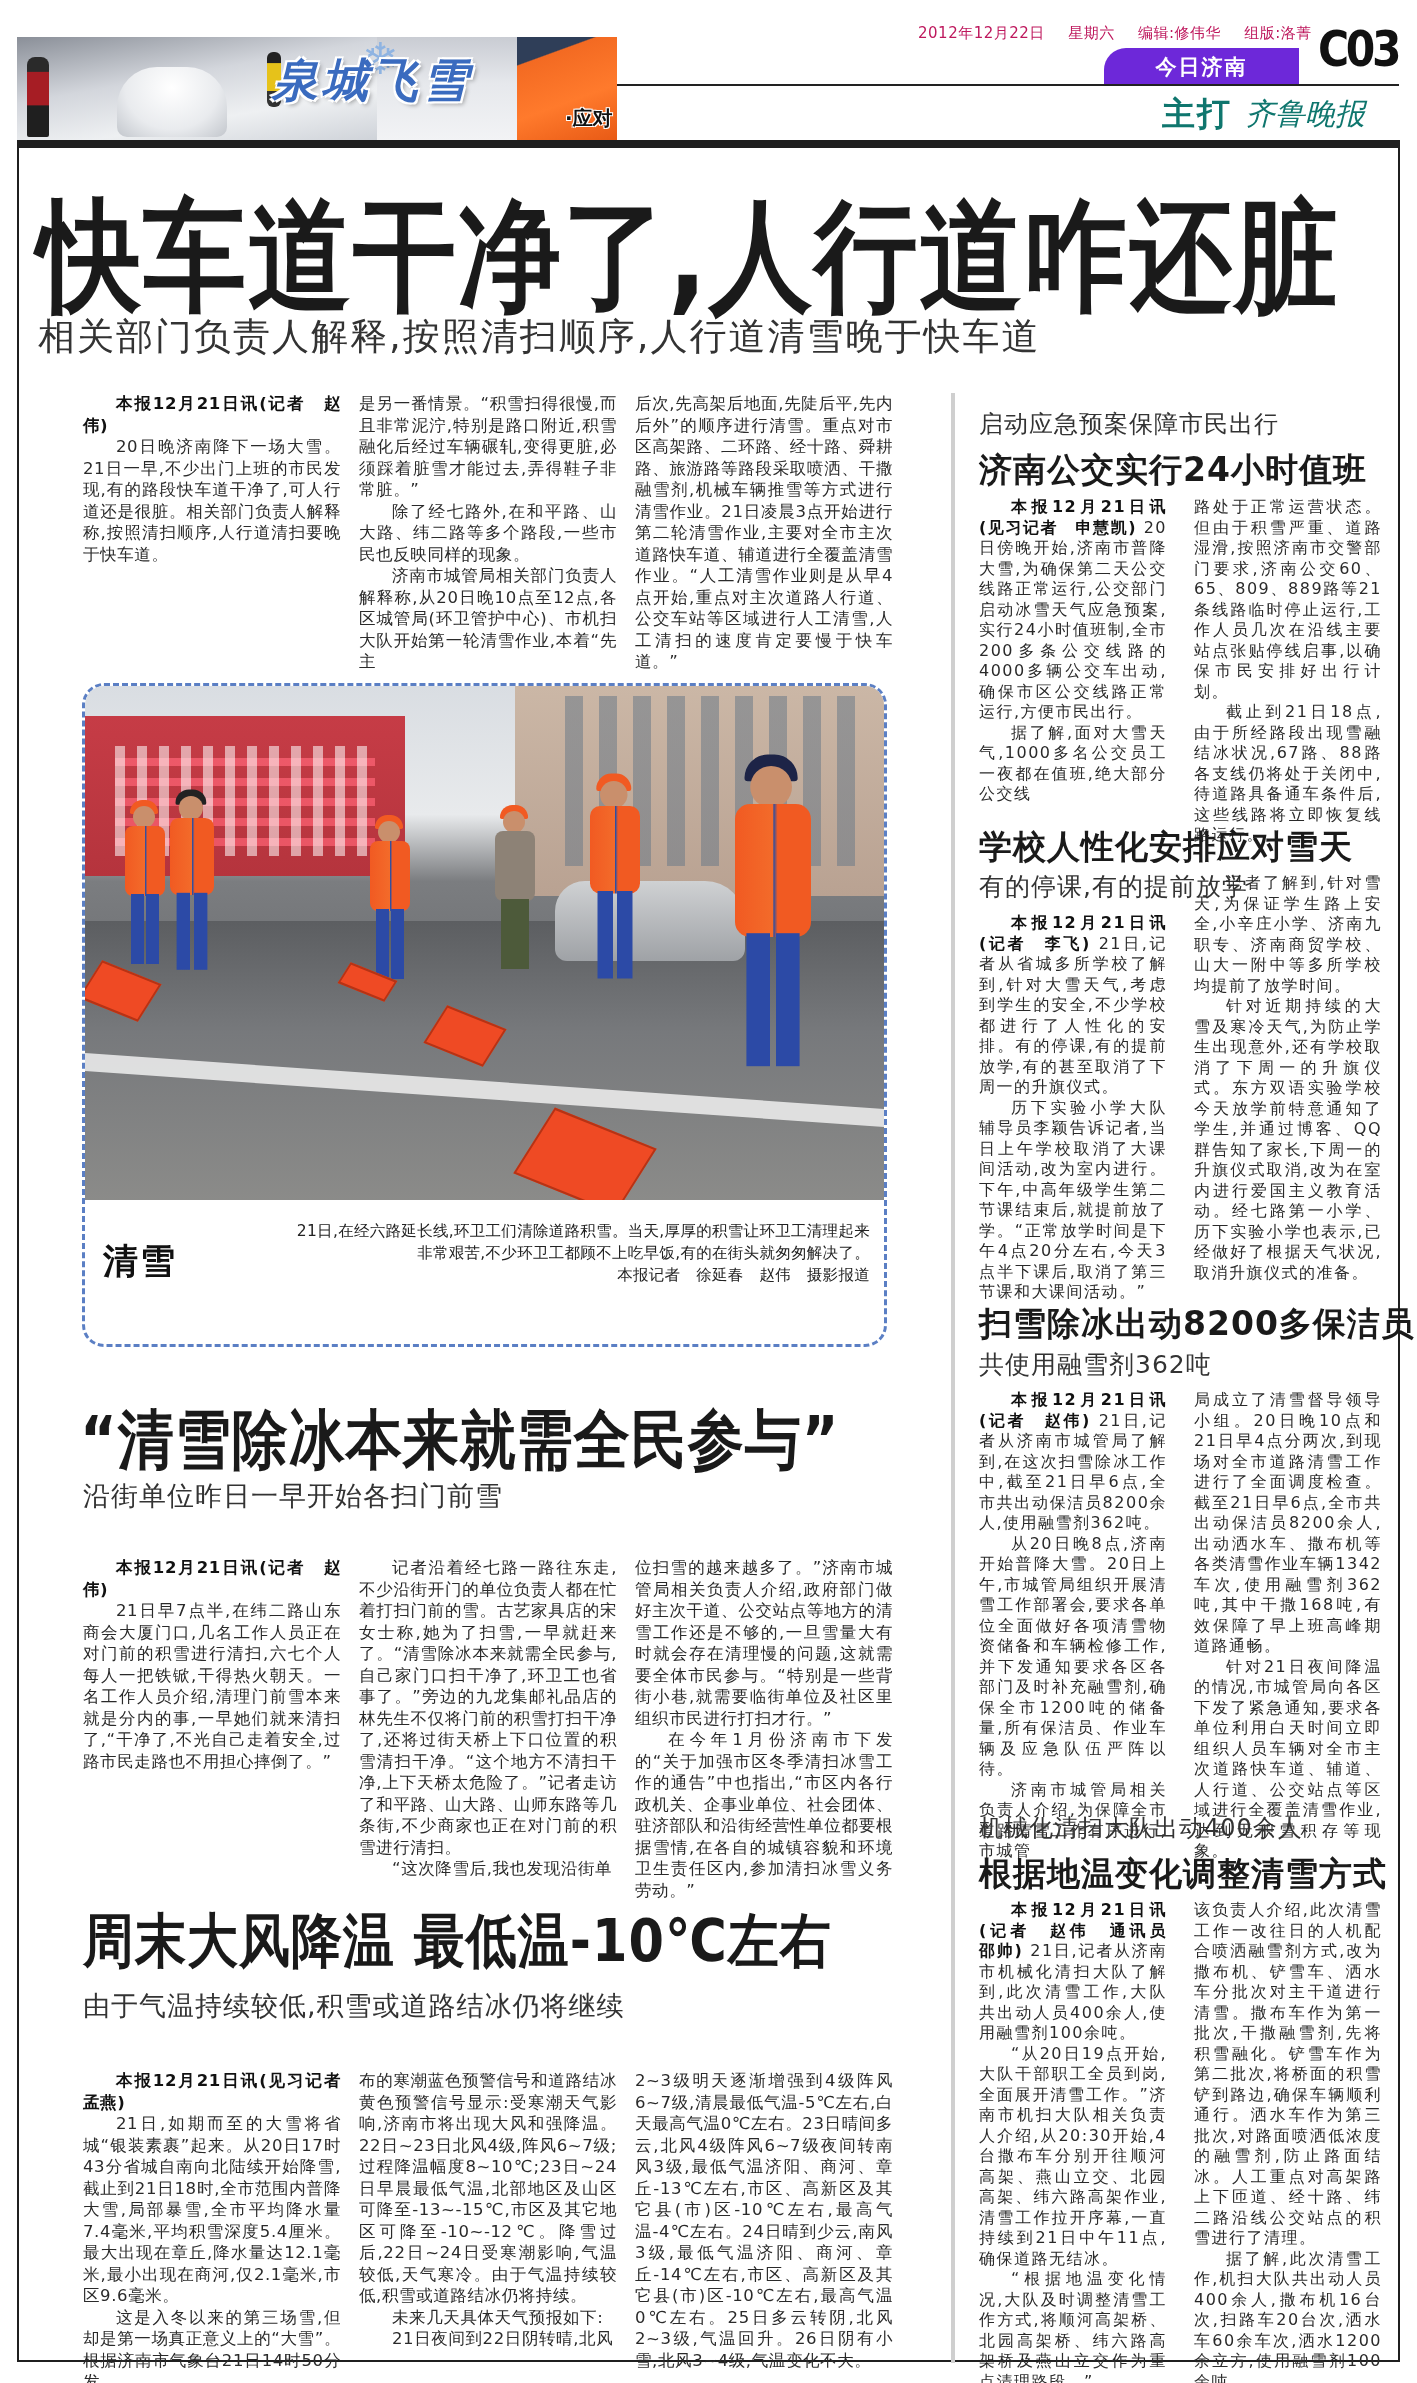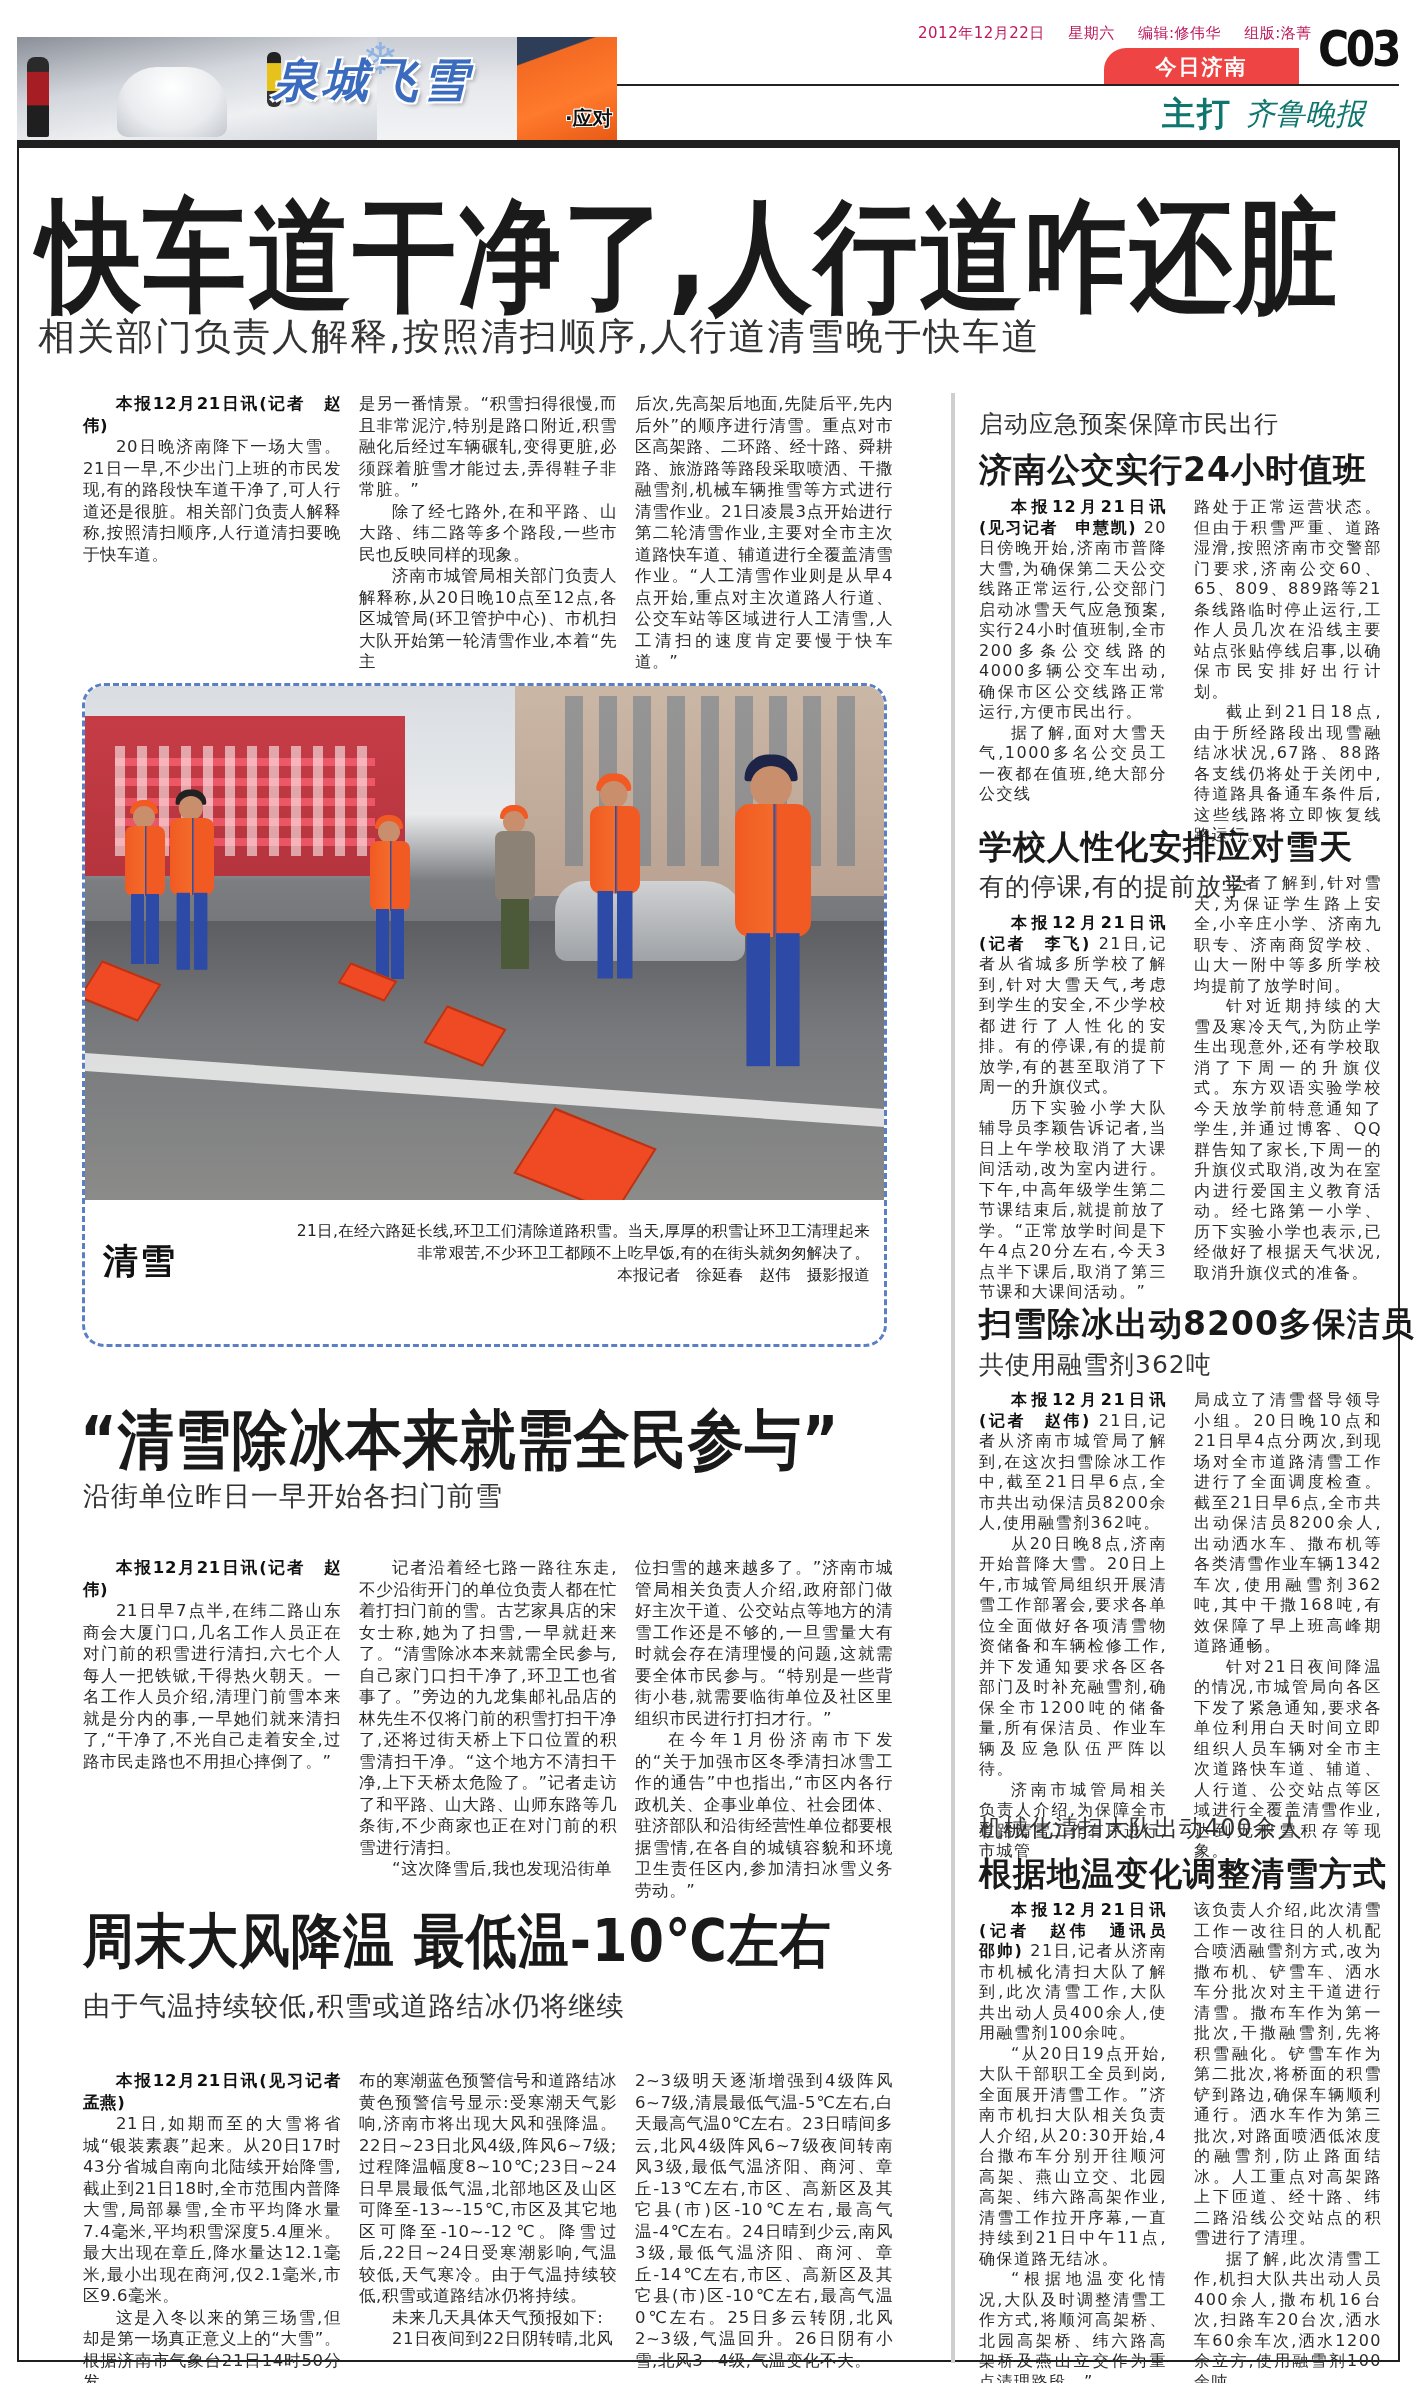--- a/index.html
+++ b/index.html
@@ -38,21 +38,21 @@
   .masthead-rule { position: absolute; left: 617px; top: 84px; width: 782px; height: 2px; background: #222; }
   .meta-line { position: absolute; left: 918px; top: 24px; font-size: 15px; color: #be185d; white-space: nowrap; letter-spacing: 0.5px; }
   .meta-line span { margin-right: 18px; }
   .page-code {
     position: absolute; left: 1318px; top: 20px; width: 82px; height: 58px;
     font-family: "DejaVu Sans", sans-serif; font-weight: bold; font-size: 50px; line-height: 58px; color: #111;
     letter-spacing: -4px; transform: scaleX(0.85); transform-origin: left top;
   }
   .section-tab {
     position: absolute; left: 1104px; top: 48px; width: 195px; height: 38px;
-    background: #ef4444; border-radius: 22px 0 0 0;
+    background: #6d28d9; border-radius: 22px 0 0 0;
     color: #fff; font-size: 21px; font-weight: bold; text-align: center; line-height: 38px; letter-spacing: 2px;
   }
   .brand-line { position: absolute; left: 1162px; top: 92px; white-space: nowrap; color: #0f766e; }
   .brand-main { font-size: 33px; font-weight: bold; letter-spacing: 2px; vertical-align: middle; }
   .brand-paper { font-family: "DejaVu Serif", serif; font-style: italic; font-size: 30px; margin-left: 8px; vertical-align: middle; }
 
   .top-band { position: absolute; left: 17px; top: 140px; width: 1383px; height: 8px; background: #1f1f1f; }
   .frame { position: absolute; left: 17px; top: 148px; width: 1383px; height: 2214px; border: 2px solid #1f1f1f; border-top: none; }
 
   

